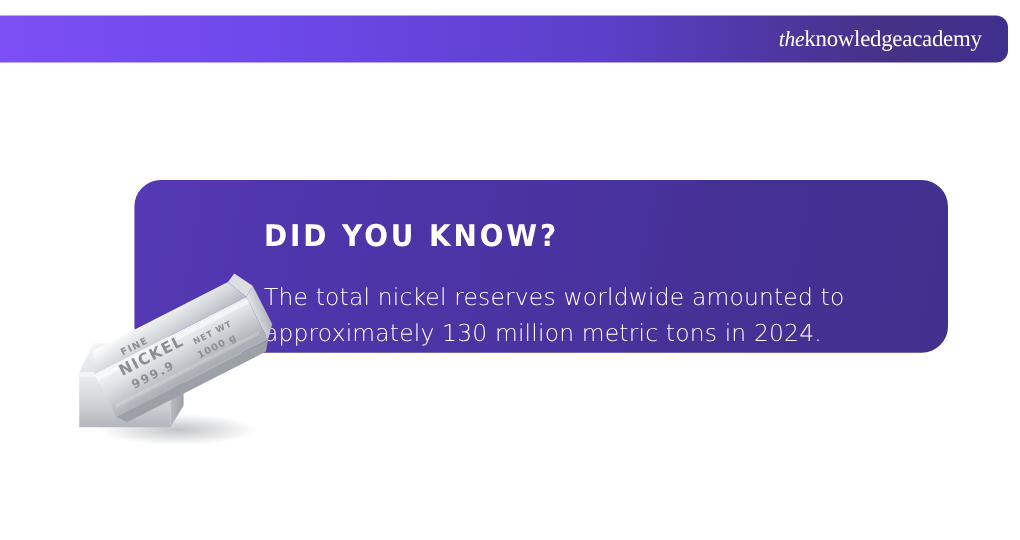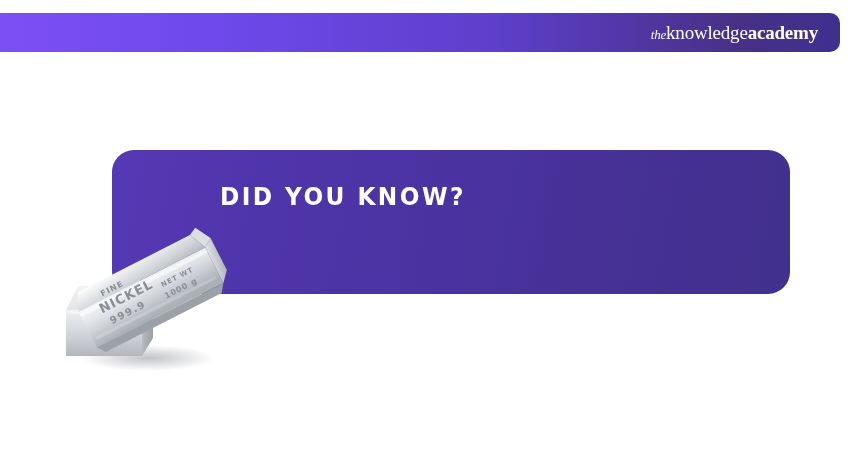--- a/index.html
+++ b/index.html
@@ -33,28 +33,28 @@
   .logo {
     color: #ffffff;
     font-family: "Liberation Serif", serif;
     font-size: 19px;
     letter-spacing: -0.2px;
     white-space: nowrap;
     line-height: 1;
   }
   .logo .logo-the {
     font-style: italic;
-    font-size: 13px;
+    font-size: 18px;
   }
   .logo .logo-knowledge {
     font-weight: 400;
     font-family: Liberation Serif, serif;
   }
   .logo .logo-academy {
-    font-weight: 700;
+    font-weight: 400;
     margin-top: 34px;
   }
 
   
   .fact-card {
     position: absolute;
     left: 112px;
     top: 150px;
     width: 678px;
     height: 144px;
@@ -109,20 +109,21 @@
 
 <div class="header-bar">
   <div class="logo">
     <span class="logo-the">the</span><span class="logo-knowledge">knowledge</span><span class="logo-academy">academy</span>
   </div>
 </div>
 
 <div class="fact-card">
   <div class="card-text">
     <h1 class="card-heading">DID YOU KNOW?</h1>
+    <p class="card-body">The total nickel reserves worldwide amounted to approximately 130 million metric tons in 2024.</p>
   </div>
 </div>
 
 <div class="bars">
   <svg width="185" height="135" viewBox="0 0 185 135" xmlns="http://www.w3.org/2000/svg">
     <defs>
       <linearGradient id="backTop" x1="0" y1="0" x2="1" y2="1">
         <stop offset="0%" stop-color="#f6f7f8"></stop>
         <stop offset="55%" stop-color="#e2e4e7"></stop>
         <stop offset="100%" stop-color="#c5c8cd"></stop>

